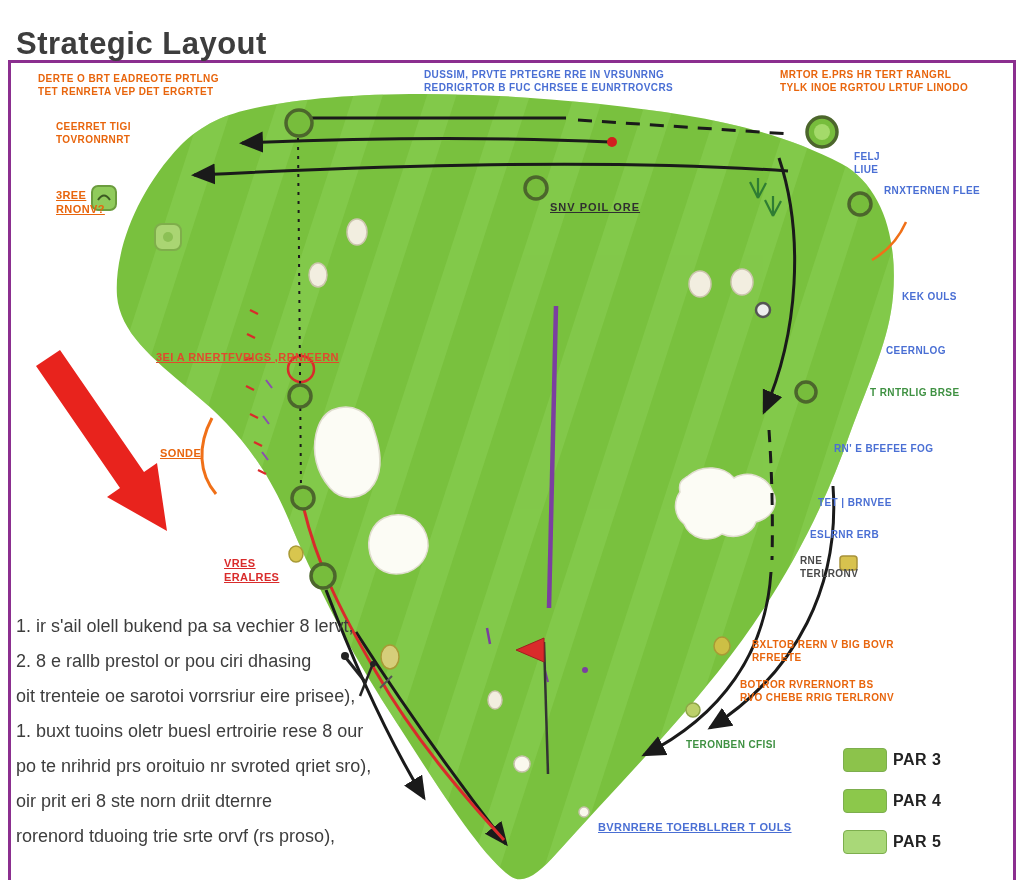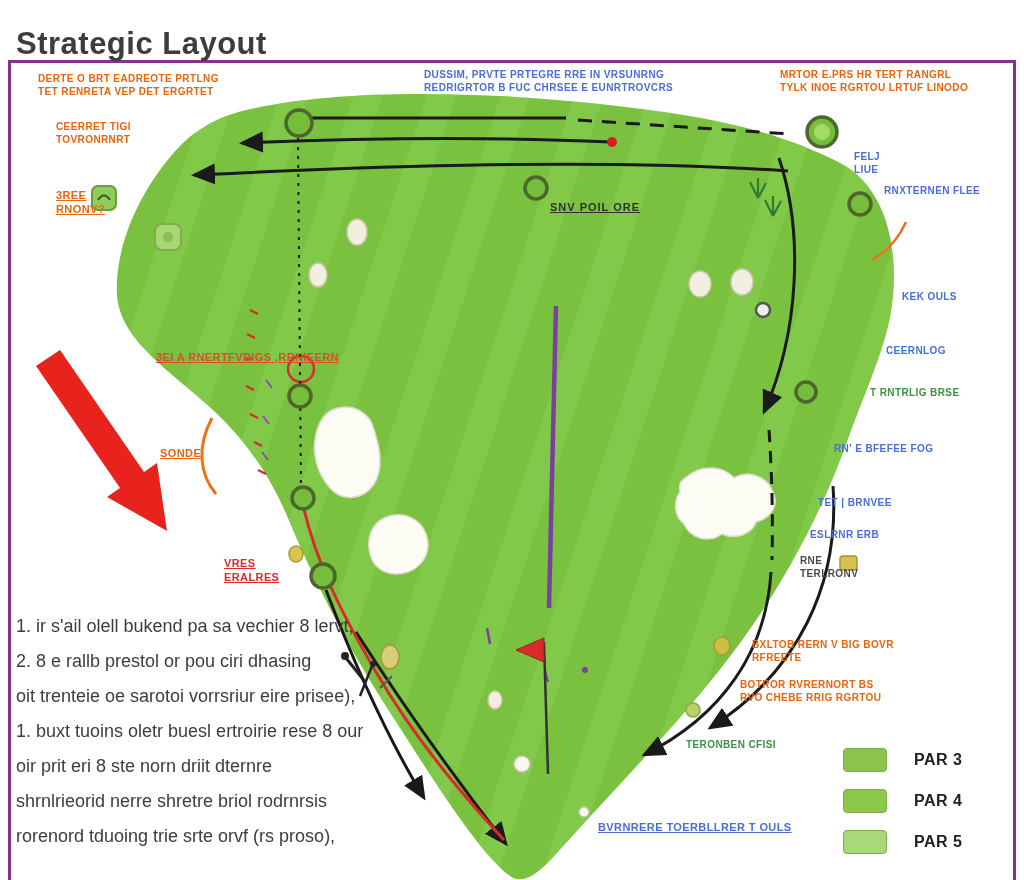--- a/index.html
+++ b/index.html
@@ -12,21 +12,21 @@
   svg.diagram{position:absolute;left:0;top:0;z-index:1;}
   .lbl{position:absolute;z-index:3;font-size:10px;font-weight:bold;letter-spacing:.4px;
        white-space:pre-line;line-height:1.3;}
   .lbl.lg{font-size:11px;text-decoration:underline;}
   .orange{color:#e8650d}.blue{color:#4a6fd4}.red{color:#d92b2b}
   .green{color:#3f9142}.dark{color:#2f2f2f}.redorange{color:#e0492e}.gray{color:#4a4a4a}
   .notes{position:absolute;left:16px;top:588px;width:345px;z-index:2;
          font-size:18px;color:#3d3d3d;}
   .notes div{margin-bottom:14px;white-space:nowrap;}
   .legend{position:absolute;left:843px;top:720px;z-index:3;}
-  .legend-row{display:flex;align-items:center;gap:27px;margin-bottom:17px;justify-content:space-between;}
+  .legend-row{display:flex;align-items:center;gap:6px;margin-bottom:17px;justify-content:space-between;}
   .swatch{width:42px;height:22px;border-radius:4px;border:1px solid #7dae4e;display:inline-block;}
   .legend-label{font-size:16px;font-weight:bold;color:#222;letter-spacing:.5px;}
 </style>
 </head>
 <body>
 
 <div class="page">
 
   <h1 class="title">Strategic Layout</h1>
   <div class="frame"></div>
@@ -201,36 +201,36 @@
   <div class="lbl blue" style="left:886px;top:316px">CEERNLOG</div>
   <div class="lbl green" style="left:870px;top:358px">T RNTRLIG BRSE</div>
   <div class="lbl blue" style="left:834px;top:414px">RN' E BFEFEE FOG</div>
   <div class="lbl blue" style="left:818px;top:468px">TET | BRNVEE</div>
   <div class="lbl blue" style="left:810px;top:500px">ESLRNR ERB</div>
   <div class="lbl gray" style="left:800px;top:526px">RNE
 TERLRONV</div>
   <div class="lbl orange" style="left:752px;top:610px">BXLTOB RERN V BIG BOVR
 RFREETE</div>
   <div class="lbl orange" style="left:740px;top:650px">BOTROR RVRERNORT BS
-RVO CHEBE RRIG RGRTOU</div>
+RVO CHEBE RRIG TERLRONV</div>
   <div class="lbl green" style="left:686px;top:710px">TERONBEN CFISI</div>
   <div class="lbl blue lg" style="left:598px;top:792px">BVRNRERE TOERBLLRER T OULS</div>
   <div class="lbl dark lg" style="left:550px;top:172px;letter-spacing:1px">SNV POIL ORE</div>
   <div class="lbl redorange lg" style="left:156px;top:322px">3EI A RNERTFVRIGS ,RRNIEERN</div>
   <div class="lbl orange lg" style="left:160px;top:418px">SONDE</div>
   <div class="lbl red lg" style="left:224px;top:528px">VRES
 ERALRES</div>
 
   <div class="notes">
     <div>1. ir s'ail olell bukend pa sa vechier 8 lervt,</div>
     <div>2. 8 e rallb prestol or pou ciri dhasing</div>
     <div>oit trenteie oe sarotoi vorrsriur eire prisee),</div>
     <div>1. buxt tuoins oletr buesl ertroirie rese 8 our</div>
+    <div>po te nrihrid prs oroituio nr svroted qriet sro),</div>
     <div>oir prit eri 8 ste norn driit dternre</div>
-    <div>shrnlrieorid nerre shretre briol rodrnrsis</div>
     <div>rorenord tduoing trie srte orvf (rs proso),</div>
   </div>
 
   <div class="legend">
     <div class="legend-row">
       <span class="swatch" style="background: rgb(140, 195, 75);"></span>
       <span class="legend-label">PAR 3</span>
     </div>
     <div class="legend-row">
       <span class="swatch" style="background: rgb(140, 200, 75);"></span>

